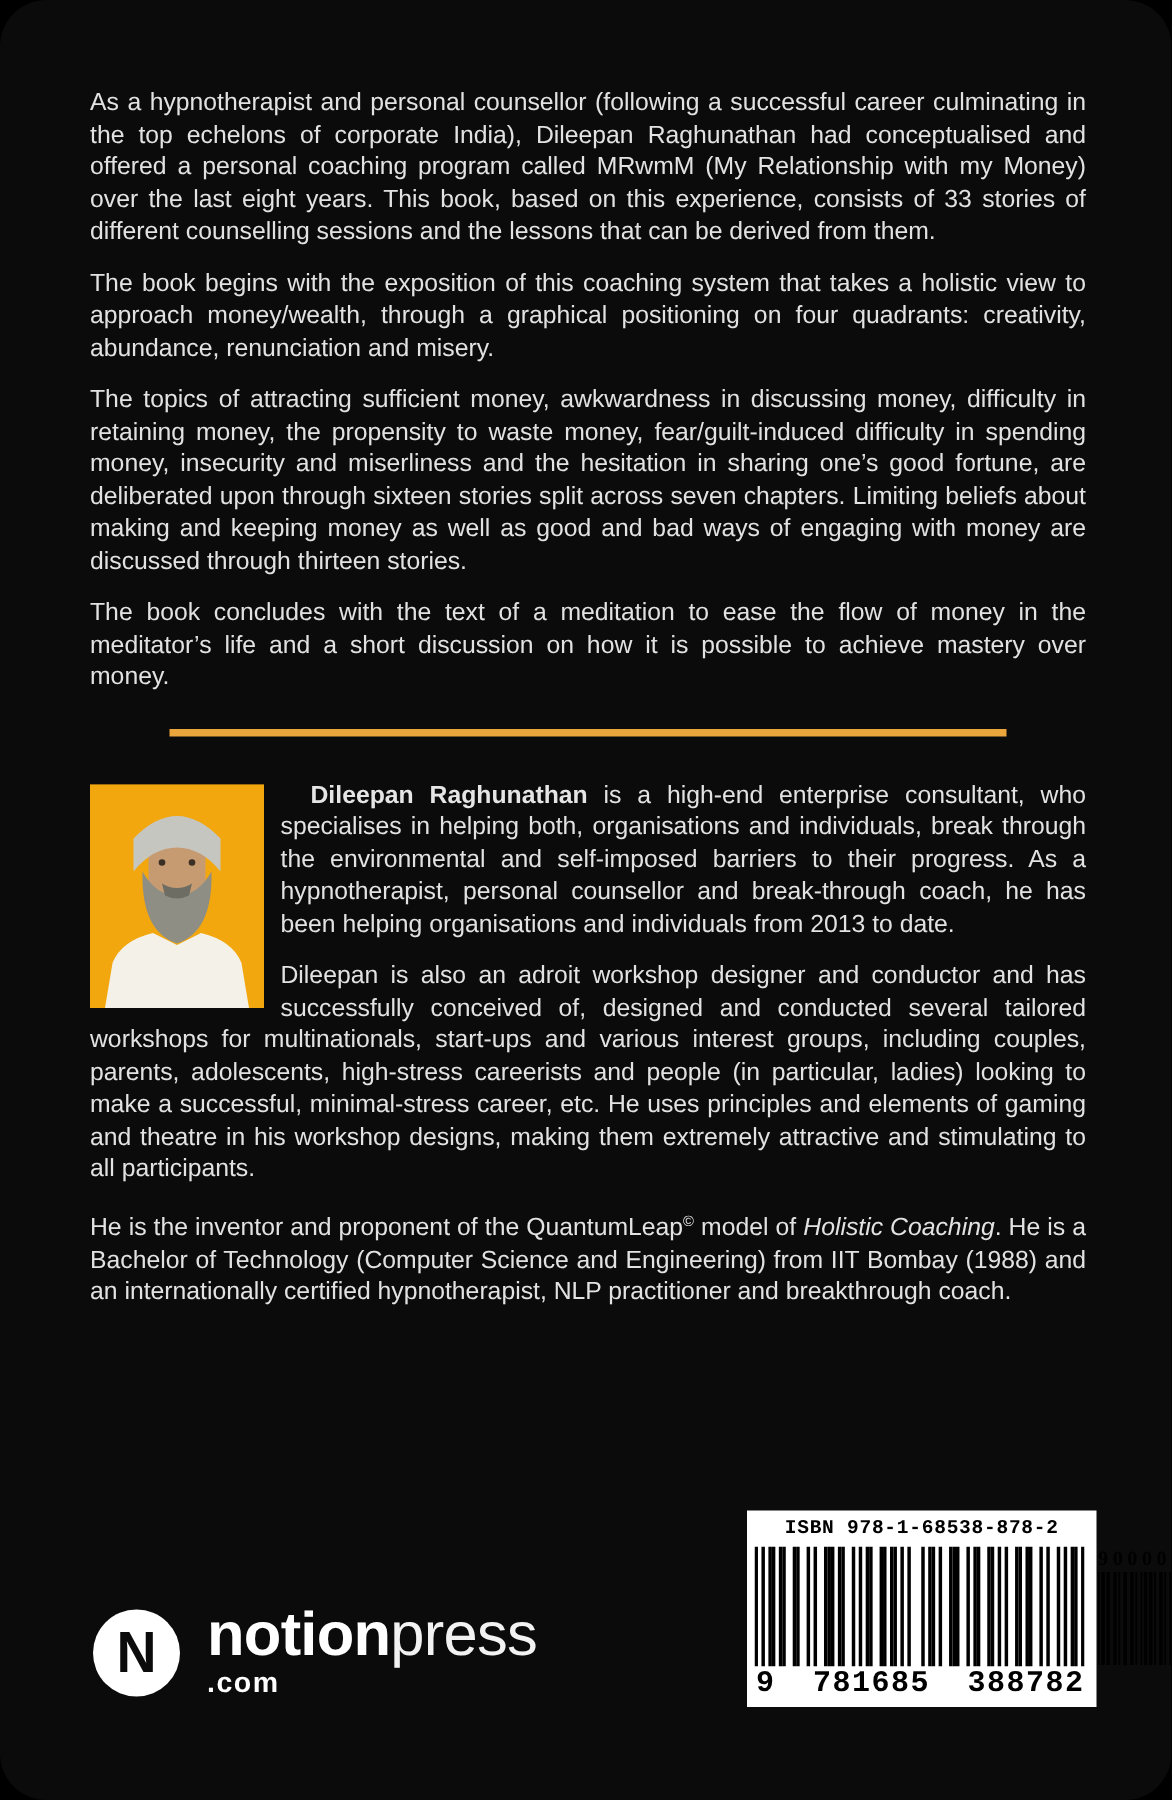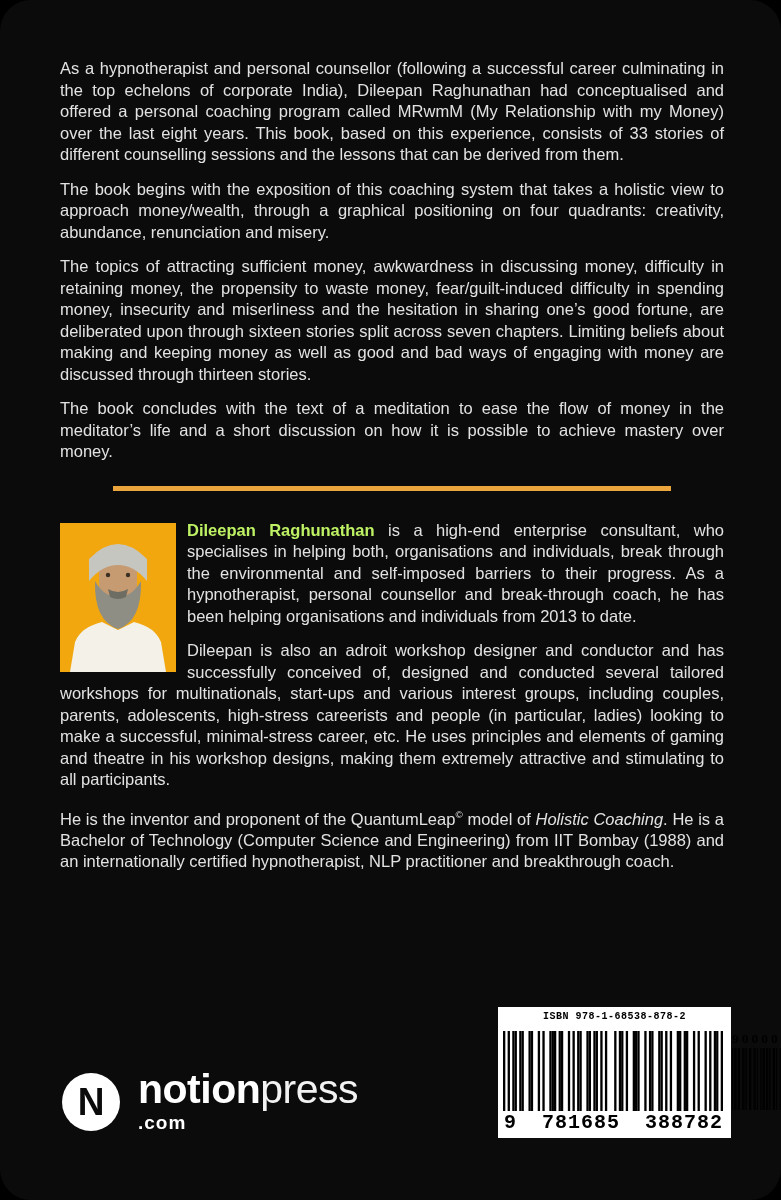--- a/index.html
+++ b/index.html
@@ -3,35 +3,35 @@
 <meta charset="utf-8">
 <style>
   html,body{margin:0;padding:0;background:#000;}
   .page{
     position:relative;width:781px;height:1200px;margin:0 auto;
     background:#0b0b0b;overflow:hidden;
     font-family:"Liberation Sans",sans-serif;color:#e2e2e2;border-radius:31px;
   }
   .content{position:absolute;left:60px;top:58px;width:664px;}
   .content p{margin:0 0 13px;font-size:16.5px;line-height:21.5px;text-align:justify;}
-  .content p b{color:#bef264;}
+  .content p b{color:#e5e5e5;margin-left:20px;}
   .divider{width:558px;height:5px;background:#eaa63c;margin:23px auto 29px;}
   .author-section::after{content:"";display:block;clear:both;}
   .photo{float:left;width:116px;height:149px;margin:3px 11px 10px 0;background:#f2a70e;}
   .photo svg{display:block;width:100%;height:100%;}
   sup{font-size:0.6em;}
 
   
   .barcode{
     position:absolute;left:498px;top:1007px;width:233px;height:131px;
     background:#ffffff;color:#000;box-sizing:border-box;padding:4px 5px 0 5px;
   }
   .isbn-line{
     font-family:"Liberation Mono","DejaVu Sans Mono",monospace;
-    font-weight:bold;font-size:10px;letter-spacing:0.5px;text-align:center;height:20px;
+    font-weight:bold;font-size:13px;letter-spacing:0.5px;text-align:center;height:20px;
     white-space:nowrap;
   }
   .bars-row{display:flex;gap:9px;align-items:flex-start;}
   .main-col{flex:1;}
   .main-col svg{display:block;width:100%;height:80px;}
   .digits{
     font-family:"Liberation Mono","DejaVu Sans Mono",monospace;font-weight:bold;
     font-size:20px;letter-spacing:1px;word-spacing:12px;height:22px;padding-left:1px;
     white-space:nowrap;
   }

